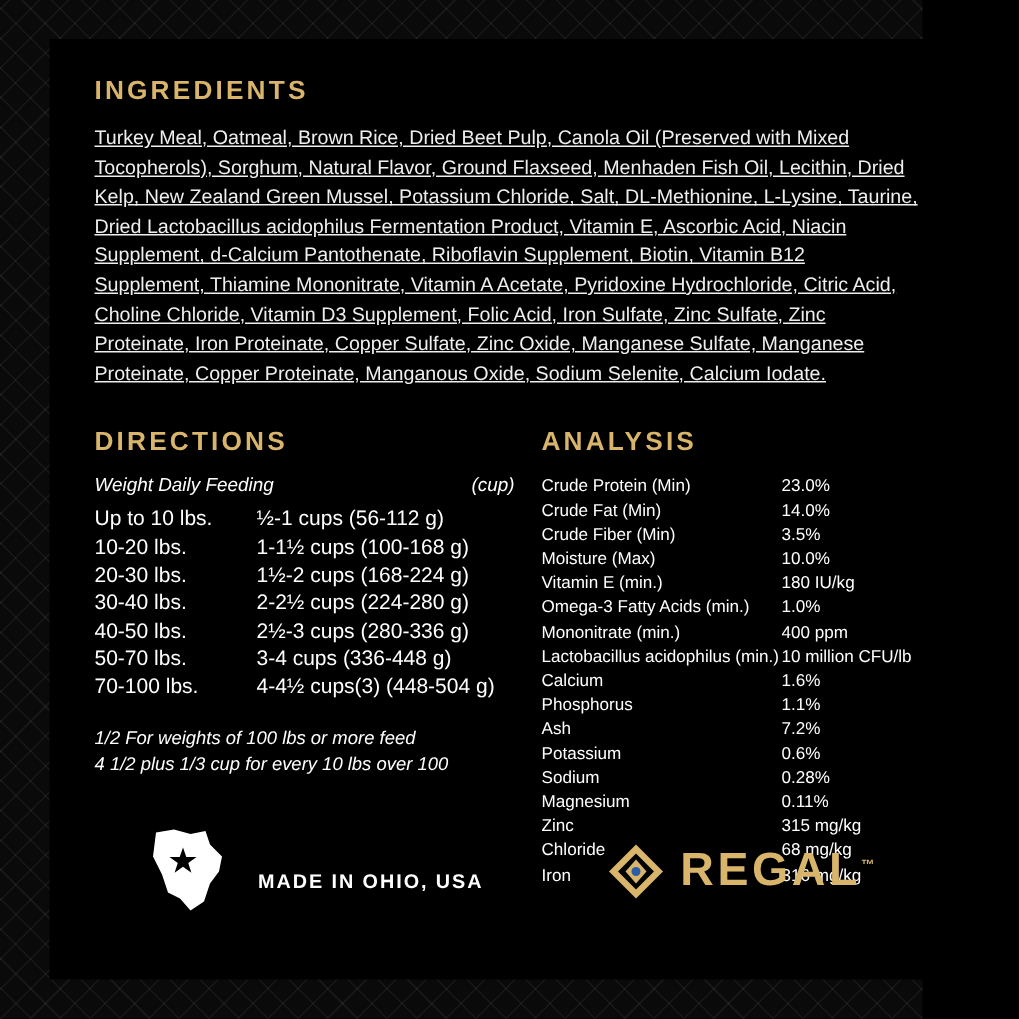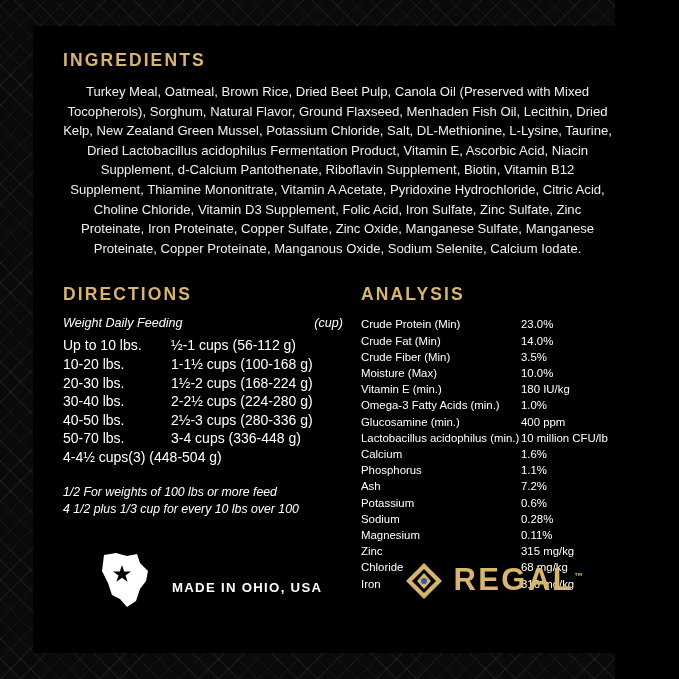--- a/index.html
+++ b/index.html
@@ -38,23 +38,24 @@
     letter-spacing: 2.1px;
     color: #d8b56a;
     font-weight: bold;
     margin: 0 0 11px 0;
     font-family: "Liberation Sans", sans-serif;
   }
   .ingredients-body {
     color: #efefef;
     font-size: 13.1px;
     line-height: 19.6px;
-    text-align: center;
+    text-align: left;
     margin: 0;
     padding-right: 4px;
+    text-decoration: underline;
   }
   .columns {
     display: flex;
     margin-top: 26px;
   }
   .col-directions {
     width: 290px;
     flex: 0 0 290px;
   }
   .col-analysis {
@@ -190,20 +191,21 @@
         </div>
         <div class="dir-row">
           <span class="w">40-50 lbs.</span>
           <span class="a">2½-3 cups (280-336 g)</span>
         </div>
         <div class="dir-row">
           <span class="w">50-70 lbs.</span>
           <span class="a">3-4 cups (336-448 g)</span>
         </div>
         <div class="dir-row">
+          <span class="w">70-100 lbs.</span>
           <span class="a">4-4½ cups(3) (448-504 g)</span>
         </div>
 
         <div class="dir-note">
           <div>1/2 For weights of 100 lbs or more feed</div>
           <div>4 1/2 plus 1/3 cup for every 10 lbs over 100</div>
         </div>
       </div>
 
       <div class="col-analysis">
@@ -227,21 +229,21 @@
         </div>
         <div class="an-row">
           <span class="n">Vitamin E (min.)</span>
           <span class="v">180 IU/kg</span>
         </div>
         <div class="an-row">
           <span class="n">Omega-3 Fatty Acids (min.)</span>
           <span class="v">1.0%</span>
         </div>
         <div class="an-row">
-          <span class="n">Glucosamine (min.)</span>
+          <span class="n">Mononitrate (min.)</span>
           <span class="v">400 ppm</span>
         </div>
         <div class="an-row">
           <span class="n">Lactobacillus acidophilus (min.)</span>
           <span class="v">10 million CFU/lb</span>
         </div>
         <div class="an-row">
           <span class="n">Calcium</span>
           <span class="v">1.6%</span>
         </div>

